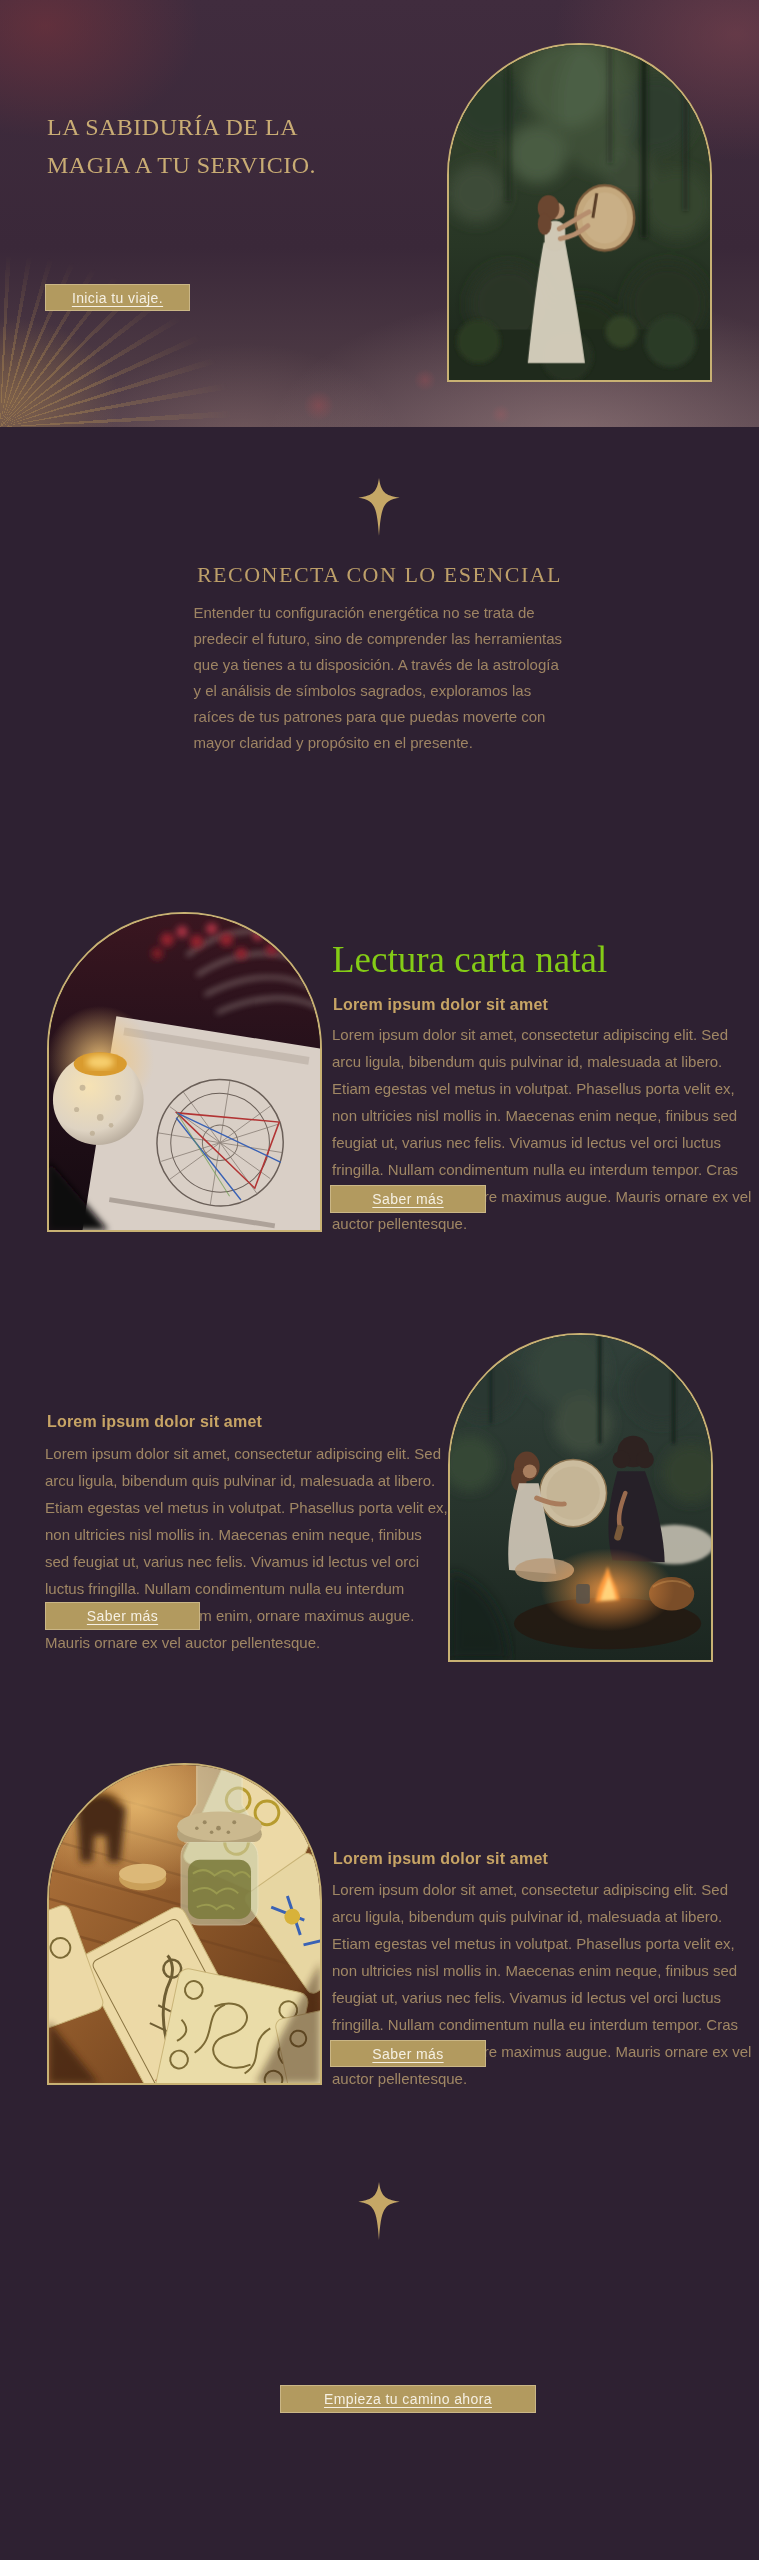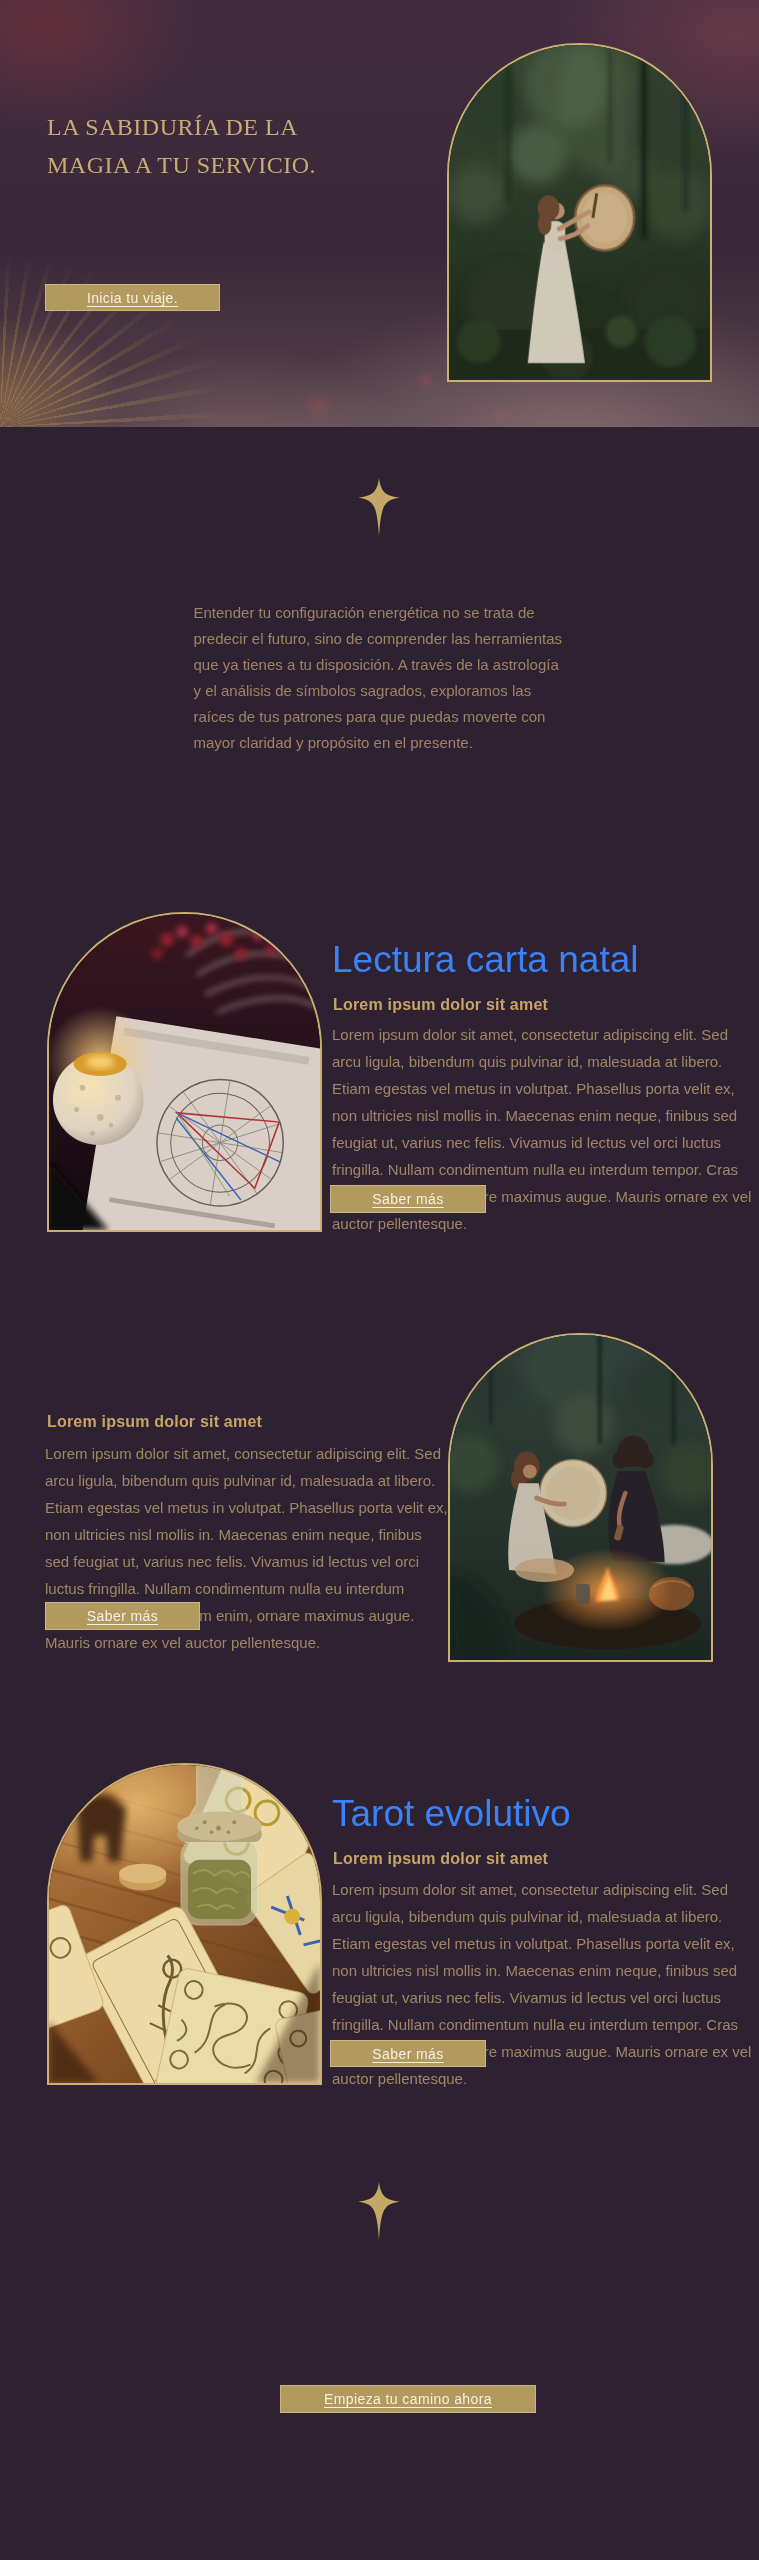--- a/index.html
+++ b/index.html
@@ -42,21 +42,21 @@
     font-family:"Liberation Serif",serif;font-weight:400;
     font-size:24px;line-height:38px;letter-spacing:.5px;color:var(--gold);}
   .hero-desc{position:absolute;left:47px;top:203px;width:338px;z-index:2;
     font-size:15px;line-height:24px;color:var(--gold-hero-p);}
 
   
   .btn{position:absolute;display:flex;align-items:center;justify-content:center;
     background:var(--btn-bg);border:1px solid rgba(245,235,210,.35);cursor:pointer;z-index:3;}
   .btn .btn-label{color:var(--btn-text);font-size:14px;letter-spacing:.4px;
     text-decoration:underline;text-underline-offset:3px;}
-  .btn-hero{left:45px;top:284px;width:175px;height:27px;align-items:center;}
+  .btn-hero{left:45px;top:284px;width:145px;height:27px;align-items:center;}
   .btn-s1{left:330px;top:1185px;width:156px;height:28px;}
   .btn-s2{left:45px;top:1602px;width:155px;height:28px;}
   .btn-s3{left:330px;top:2040px;width:156px;height:27px;}
   .btn-footer{left:280px;top:2385px;width:256px;height:28px;}
 
   
   .arch{position:absolute;border:2px solid var(--arch-border);overflow:hidden;background:#1c1420;}
   .arch svg{display:block;width:100%;height:100%;}
   .arch-hero{left:447px;top:43px;width:265px;height:339px;border-radius:132px 132px 0 0;}
   .arch-s1{left:47px;top:912px;width:275px;height:320px;border-radius:137px 137px 0 0;}
@@ -69,22 +69,22 @@
   .sparkle-2{left:357px;top:2182px;}
 
   
   .essential-heading{position:absolute;left:0;top:562px;width:759px;text-align:center;
     font-family:"Liberation Serif",serif;font-weight:400;font-size:22px;
     letter-spacing:1.5px;color:var(--gold-head);}
   .essential-body{position:absolute;left:50%;transform:translateX(-50%);top:600px;width:372px;
     text-align:left;font-size:15px;line-height:26px;color:#9E8463;}
 
   
-  .svc-title{position:absolute;font-family:Liberation Sans, sans-serif;font-weight:400;
-    font-size:37px;line-height:44px;color:#3b82f6;white-space:nowrap;}
+  .svc-title{position:absolute;font-family:Liberation Serif, serif;font-weight:400;
+    font-size:37px;line-height:44px;color:#84cc16;white-space:nowrap;}
   .svc-sub{position:absolute;font-size:16px;font-weight:bold;letter-spacing:.2px;color:var(--gold-sub);}
   .svc-body{position:absolute;font-size:15px;line-height:27px;color:var(--gold-dim);}
   .t1{left:332px;top:938px;}  .st1{left:333px;top:996px;}  .b1{left:332px;top:1021px;width:422px;}
   .t2{left:45px;top:1350px;}  .st2{left:47px;top:1413px;}  .b2{left:45px;top:1440px;width:405px;}
   .t3{left:332px;top:1792px;} .st3{left:333px;top:1850px;} .b3{left:332px;top:1876px;width:422px;}
 
   
   .footer-text{position:absolute;left:50%;transform:translateX(-50%);top:2252px;width:380px;
     text-align:center;font-family:"Liberation Serif",serif;font-weight:400;
     font-size:25px;line-height:38px;color:var(--footer-gold);}
@@ -152,20 +152,21 @@
       <path d="M113 196 C126 194 134 189 141 183" stroke="#b68e6e" stroke-width="5" fill="none" stroke-linecap="round"></path>
       <circle cx="109" cy="168" r="8.5" fill="#b68e6e"></circle>
       <ellipse cx="101" cy="165" rx="11" ry="13" fill="#6b4630"></ellipse>
       <ellipse cx="97" cy="181" rx="7" ry="11" fill="#6b4630"></ellipse>
     </svg>
   </figure>
 
   <svg class="sparkle sparkle-1" viewBox="0 0 40 56">
     <path d="M20 0 C22 13 25 17 40 19 C25 21 22 26 20 56 C18 26 15 21 0 19 C15 17 18 13 20 0 Z" fill="#C5A766"></path>
   </svg>
+  <h2 class="essential-heading">RECONECTA CON LO ESENCIAL</h2>
   <p class="essential-body">Entender tu configuración energética no se trata de predecir el futuro, sino de comprender las herramientas que ya tienes a tu disposición. A través de la astrología y el análisis de símbolos sagrados, exploramos las raíces de tus patrones para que puedas moverte con mayor claridad y propósito en el presente.</p>
 
   <figure class="arch arch-s1">
     <svg viewBox="0 0 275 320" preserveAspectRatio="none">
       <defs>
         <linearGradient id="a_bg" x1="0" y1="0" x2="0" y2="1">
           <stop offset="0" stop-color="#3a1620"></stop>
             <stop offset=".5" stop-color="#23101a"></stop>
             <stop offset="1" stop-color="#150a10"></stop>
         </linearGradient>
@@ -405,21 +406,20 @@
         <circle cx="16" cy="190" r="10" fill="none" stroke="#7c6a35" stroke-width="2"></circle>
       </g>
       <g transform="rotate(-12 265 300)">
         <rect x="238" y="252" width="70" height="100" rx="8" fill="#eadca8" stroke="#c9b478"></rect>
         <circle cx="258" cy="275" r="8" fill="none" stroke="#7c6a35" stroke-width="2"></circle>
       </g>
       <path d="M0 260 L50 322 L0 322 Z" fill="#381d0e" opacity=".7" filter="url(#c_blur)"></path>
       <path d="M275 200 L275 322 L210 322 Z" fill="#381d0e" opacity=".45" filter="url(#c_blur)"></path>
     </svg>
   </figure>
-  <h2 class="svc-title t3">Tarot evolutivo</h2>
   <div class="svc-sub st3">Lorem ipsum dolor sit amet</div>
   <p class="svc-body b3">Lorem ipsum dolor sit amet, consectetur adipiscing elit. Sed arcu ligula, bibendum quis pulvinar id, malesuada at libero. Etiam egestas vel metus in volutpat. Phasellus porta velit ex, non ultricies nisl mollis in. Maecenas enim neque, finibus sed feugiat ut, varius nec felis. Vivamus id lectus vel orci luctus fringilla. Nullam condimentum nulla eu interdum tempor. Cras eget rutrum enim, ornare maximus augue. Mauris ornare ex vel auctor pellentesque.</p>
   <a class="btn btn-s3">
     <span class="btn-label">Saber más</span>
   </a>
 
   <svg class="sparkle sparkle-2" viewBox="0 0 40 56">
     <path d="M20 0 C22 13 25 17 40 19 C25 21 22 26 20 56 C18 26 15 21 0 19 C15 17 18 13 20 0 Z" fill="#C5A766"></path>
   </svg>
   <a class="btn btn-footer">

